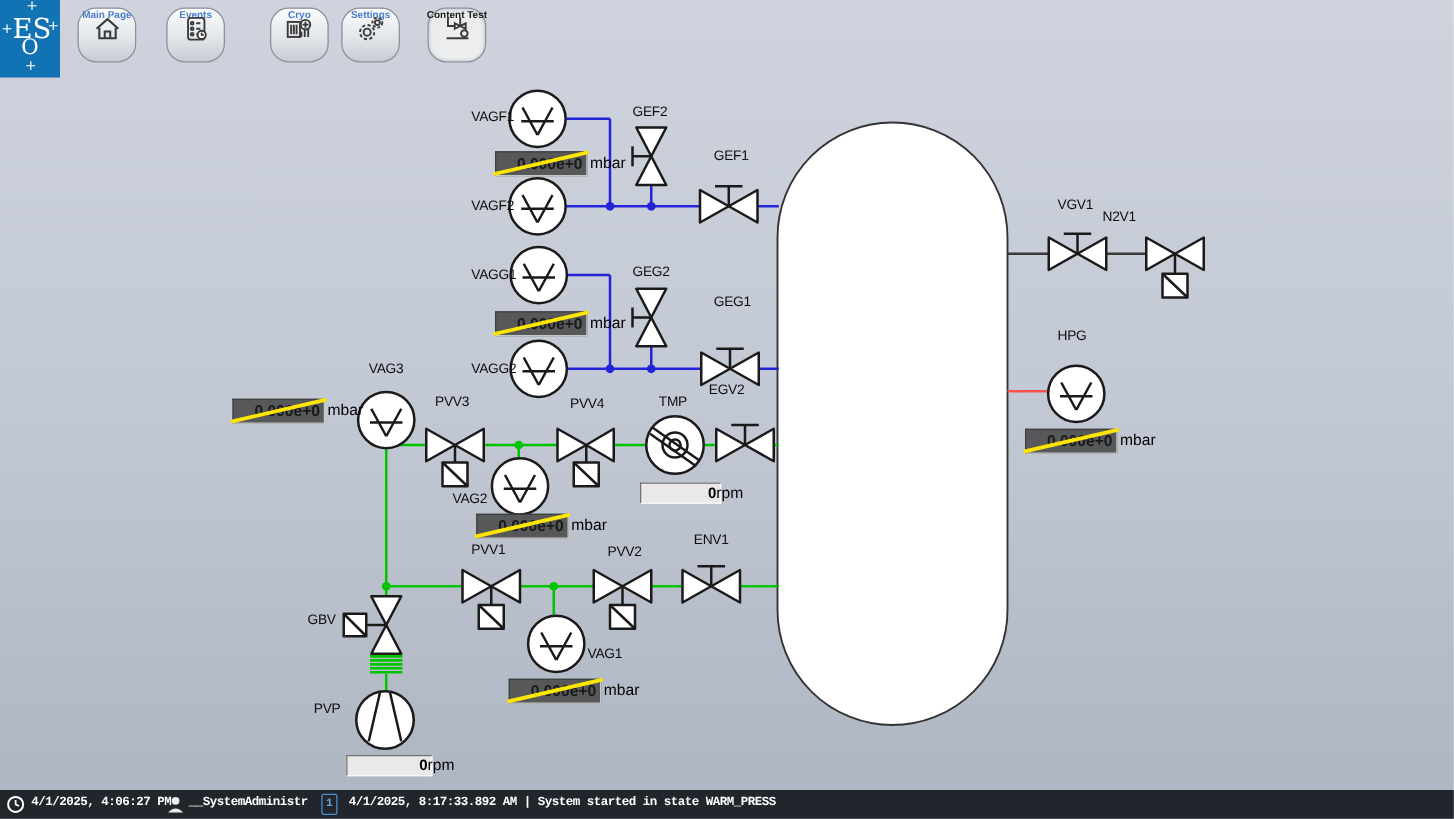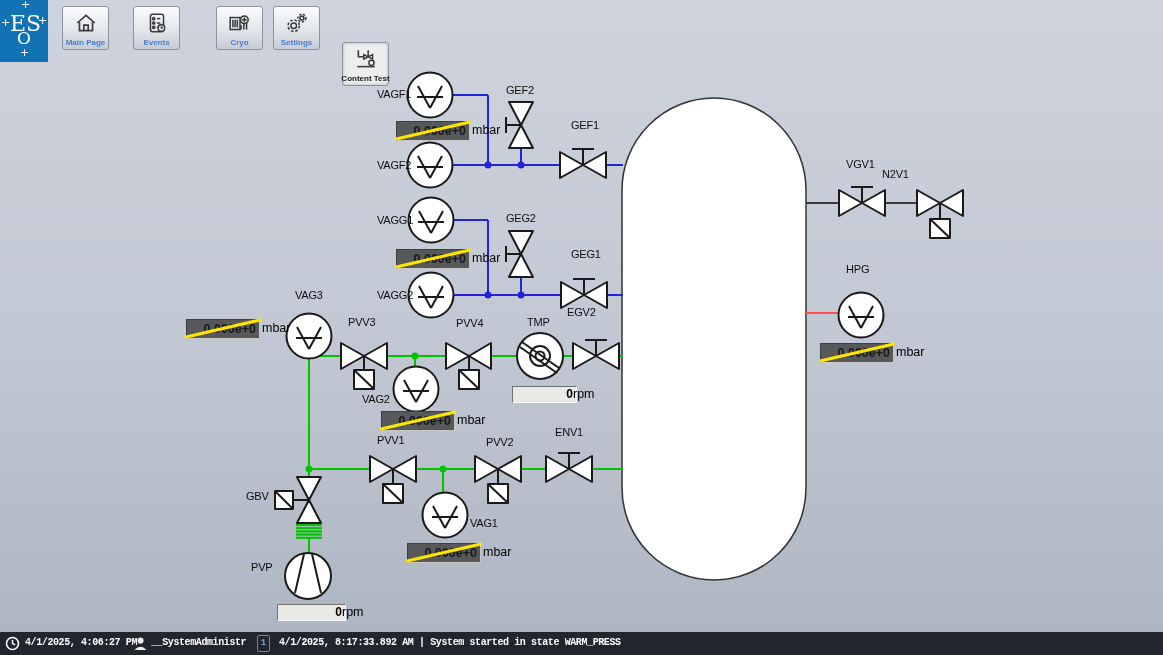--- a/index.html
+++ b/index.html
@@ -4,27 +4,27 @@
 <style>
   html,body{margin:0;padding:0;}
   body{width:1163px;height:655px;overflow:hidden;font-family:"Liberation Sans",sans-serif;}
   #app{position:relative;width:1163px;height:655px;
        background:linear-gradient(180deg,#ced3dd 0%,#c4cad5 45%,#adb5c2 100%);}
   .abs{position:absolute;}
   
   #logo{position:absolute;left:0;top:0;width:48px;height:62px;background:#1273b4;color:#fff;z-index:6;}
   #logo .lg{position:absolute;font-family:"DejaVu Serif",serif;color:#fff;}
   #logo .star{position:absolute;font-family:"DejaVu Sans",sans-serif;font-size:11px;color:#fff;}
-  .tb{position:absolute;top:6px;width:47px;height:44px;border:1px solid #8b929c;border-radius:3px;
+  .tb{position:absolute;top:6px;width:47px;height:44px;border:1px solid #8b929c;border-radius:15px;
       background:linear-gradient(180deg,#fbfcfd 0%,#e2e6ea 55%,#c7ccd4 100%);
       box-shadow:inset 0 1px 0 #fff;padding:0;margin:0;cursor:pointer;z-index:6;
-      display:flex;flex-direction:column;align-items:center;justify-content:flex-end;}
+      display:flex;flex-direction:column;align-items:center;justify-content:flex-start;}
   .tb .tb-icon{position:absolute;top:3px;left:0;right:0;display:flex;justify-content:center;}
   .tb .tb-label{font-size:8px;font-weight:bold;color:#4a7cc7;margin-bottom:2px;white-space:nowrap;}
-  .tb.selected{background:#ebedef;box-shadow:inset 0 0 3px #aab0b8;margin-top:36px;}
+  .tb.selected{background:#ebedef;box-shadow:inset 0 0 3px #aab0b8;}
   .tb.selected .tb-label{color:#1a1a1a;}
   #logout{left:1090px;top:5px;width:68px;height:48px;}
   
   .lbl{position:absolute;font-size:11px;font-weight:normal;color:#0d0d0d;letter-spacing:-0.2px;white-space:nowrap;z-index:3;}
   .readout{position:absolute;width:72px;height:18px;background:#56585a;z-index:3;
            border-style:solid;border-width:1px;border-color:#3e3e40 #c8c8c8 #c8c8c8 #3e3e40;}
   .readout .val{display:block;text-align:right;font-size:12.5px;font-weight:bold;color:#191919;padding:2px 3px 0 0;}
   .readout .slash{position:absolute;left:-3px;top:7px;width:78px;height:3px;background:#ffe600;transform:rotate(-13deg);}
   .unit{position:absolute;font-size:12.5px;font-weight:normal;color:#000;z-index:3;white-space:nowrap;}
   .rpmbox{position:absolute;height:15px;background:#e9eae8;z-index:3;
@@ -224,21 +224,21 @@
     </g>
   </svg>
 
   <span class="lbl" style="left:377px;top:88px">VAGF1</span>
   <span class="lbl" style="left:377px;top:159px">VAGF2</span>
   <span class="lbl" style="left:377px;top:214px">VAGG1</span>
   <span class="lbl" style="left:377px;top:289px">VAGG2</span>
   <span class="lbl" style="left:506px;top:84px">GEF2</span>
   <span class="lbl" style="left:571px;top:119px">GEF1</span>
   <span class="lbl" style="left:506px;top:212px">GEG2</span>
-  <span class="lbl" style="left:571px;top:248px">GEG1</span>
+  <span class="lbl" style="left:571px;top:236px">GEG1</span>
   <span class="lbl" style="left:567px;top:306px">EGV2</span>
   <span class="lbl" style="left:846px;top:158px">VGV1</span>
   <span class="lbl" style="left:882px;top:168px">N2V1</span>
   <span class="lbl" style="left:846px;top:263px">HPG</span>
   <span class="lbl" style="left:295px;top:289px">VAG3</span>
   <span class="lbl" style="left:348px;top:316px">PVV3</span>
   <span class="lbl" style="left:456px;top:317px">PVV4</span>
   <span class="lbl" style="left:527px;top:316px">TMP</span>
   <span class="lbl" style="left:362px;top:393px">VAG2</span>
   <span class="lbl" style="left:377px;top:434px">PVV1</span>

